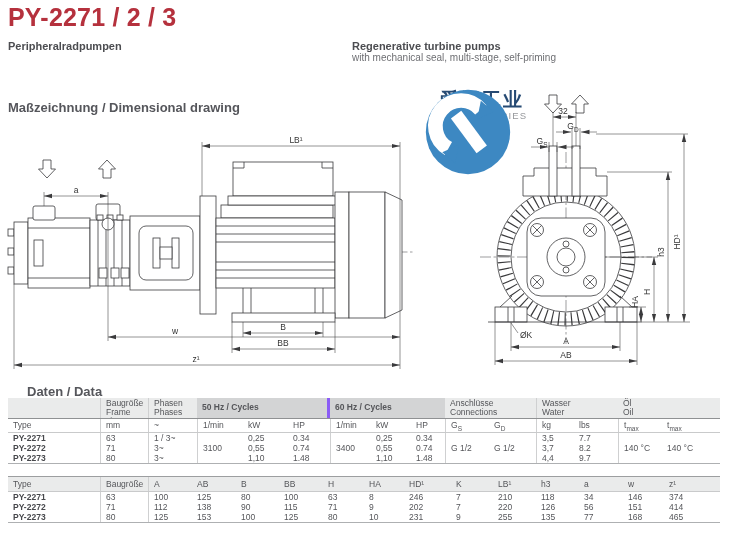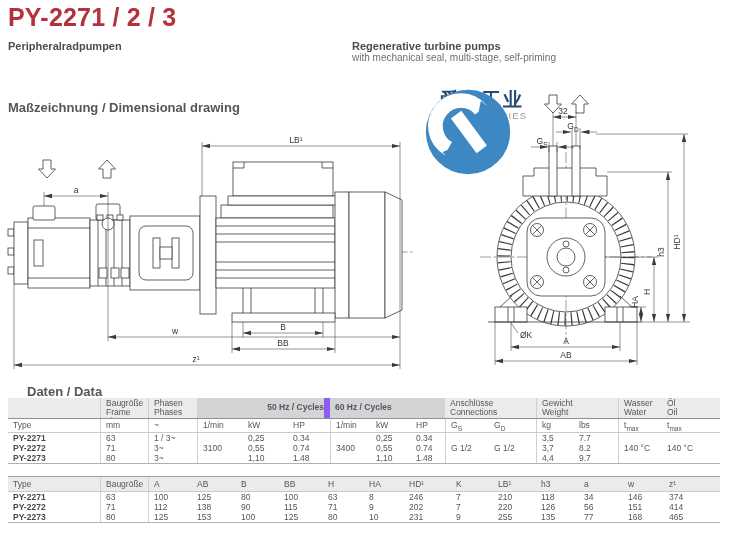--- a/index.html
+++ b/index.html
@@ -22,21 +22,21 @@
   .logo-latin{font-size:9.5px;color:#96989c;letter-spacing:1.1px;line-height:11px;}
 
   .tbl{position:absolute;left:8px;width:712px;font-size:8.5px;color:#55565a;}
   #table1{top:398px;border-bottom:1px solid #aeb0b2;}
   #table2{top:476px;border-bottom:1px solid #aeb0b2;}
   .t1g{display:grid;grid-template-columns:92px 48px 49px 133px 115px 91px 82px 44px 58px;
        background:#eaebeb;height:20px;border-bottom:1px solid #8f9193;}
   .gc{padding:1px 0 0 5px;line-height:9px;overflow:hidden;}
   .gc span{display:block;}
   .hz{background:#d3d4d5;font-weight:bold;line-height:18px;padding-top:0;}
-  .hz1{border-right:6px solid #8b5cf6;text-align:right;}
+  .hz1{border-right:3px solid #8b5cf6;}
   .t1c{display:grid;grid-template-columns:92px 48px 49px 46px 45px 42px 41px 40px 34px 44px 47px 38px 44px 44px 58px;}
   .t2c{display:grid;grid-template-columns:92px 48px 44px 44px 43px 44px 41px 40px 47px 42px 43px 43px 44px 41px 56px;}
   .subr{height:13px;line-height:13px;border-bottom:1px solid #c9cacb;}
   .subr>div,.hd>div{padding-left:5px;overflow:hidden;}
   .hd{height:14px;line-height:14px;background:#eaebeb;border-top:1px solid #9c9ea0;border-bottom:1px solid #c9cacb;}
   .drow{height:10px;line-height:10px;}
   .drow>div{padding-left:5px;overflow:hidden;}
   .drow .tcol{font-weight:bold;color:#47484c;}
   .bl{border-left:1px solid #cfd0d1;}
   sub{font-size:6.5px;}
@@ -264,24 +264,20 @@
           <span>Phasen</span>
           <span>Phases</span>
         </div>
       <div class="gc hz hz1">50 Hz / Cycles</div>
       <div class="gc hz">60 Hz / Cycles</div>
       <div class="gc">
           <span>Anschlüsse</span>
           <span>Connections</span>
         </div>
       <div class="gc bl">
-          <span>Gewicht</span>
-          <span>Weight</span>
-        </div>
-      <div class="gc bl">
           <span>Wasser</span>
           <span>Water</span>
         </div>
       <div class="gc">
           <span>Öl</span>
           <span>Oil</span>
         </div>
     </div>
     <div class="t1c subr">
       <div>Type</div>

